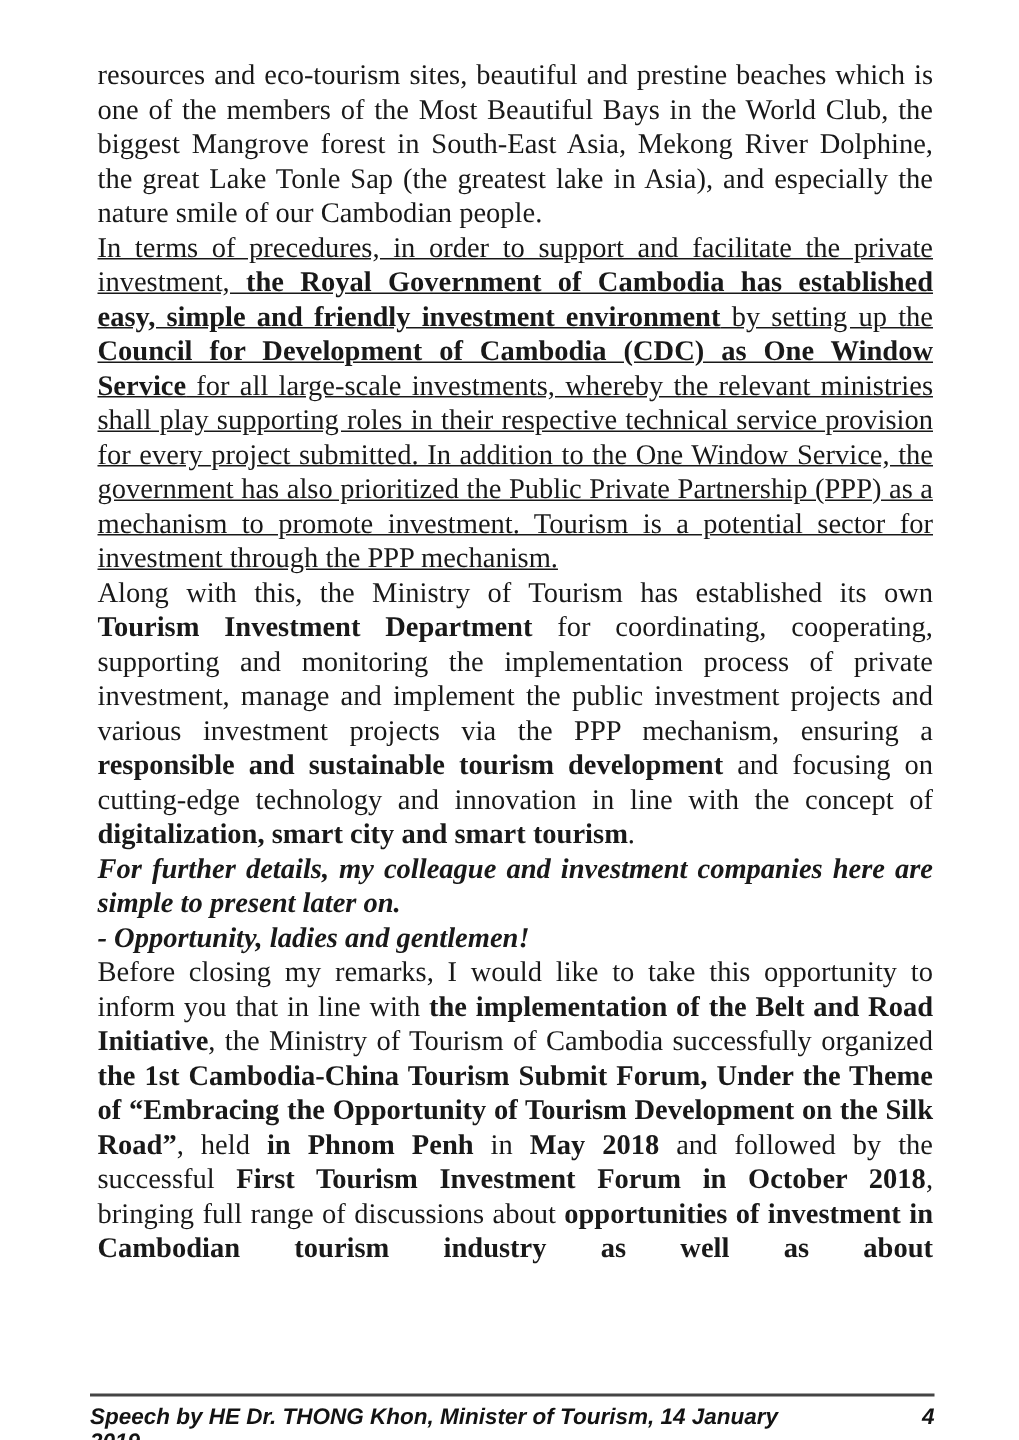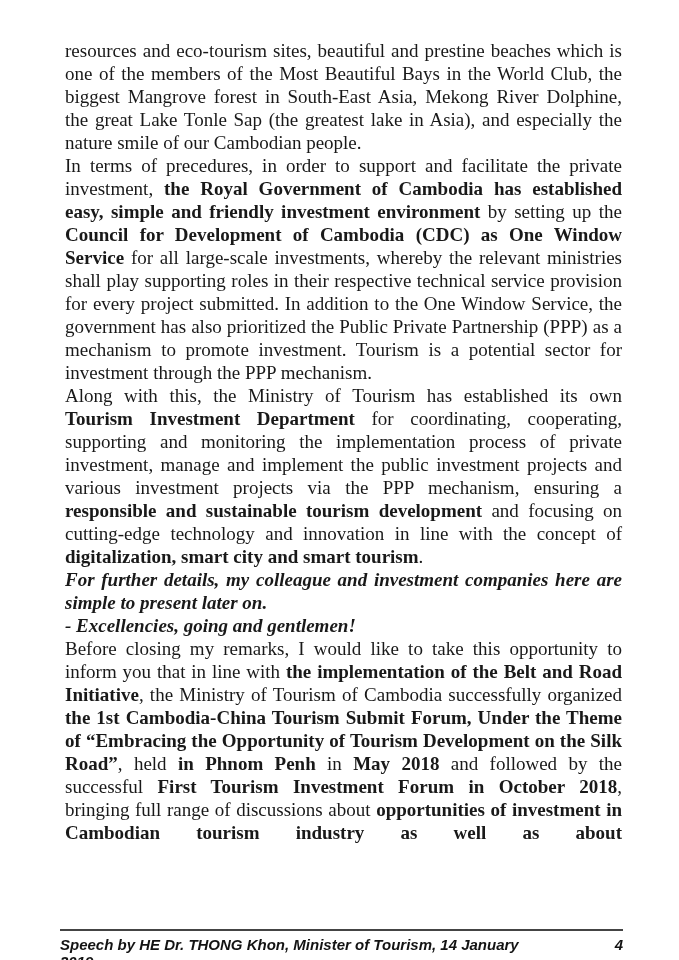--- a/index.html
+++ b/index.html
@@ -19,21 +19,21 @@
     left: 65px;
     top: 39px;
     width: 557px;
     color: #191919;
     font-size: 19px;
     line-height: 23px;
     text-align: justify;
   }
 
   p.para { margin: 0; }
-  .mt-p2 { margin-top: 10px; }
+  .mt-p2 { margin-top: 10px; text-decoration: underline; }
   .mt-p3 { margin-top: 20px; }
   .mt-p4 { margin-top: 16px; }
   .mt-p5 { margin-top: 10px; }
   .mt-p6 { margin-top: 8px; }
 
   .b  { font-weight: bold; }
   p.bi { font-weight: bold; font-style: italic; }
   p.justify-last { text-align-last: justify; }
 
   .footer {
@@ -66,21 +66,21 @@
   <div class="content">
 
     <p class="para"><span>resources and eco-tourism sites, beautiful and prestine beaches which is one of the members of the Most Beautiful Bays in the World Club, the biggest Mangrove forest in South-East Asia, Mekong River Dolphine, the great Lake Tonle Sap (the greatest lake in Asia), and especially the nature smile of our Cambodian people.</span></p>
 
     <p class="para mt-p2"><span>In terms of precedures, in order to support and facilitate the private investment, </span><span class="b">the Royal Government of Cambodia has established easy, simple and friendly investment environment</span><span> by setting up the </span><span class="b">Council for Development of Cambodia (CDC) as One Window Service</span><span> for all large-scale investments, whereby the relevant ministries shall play supporting roles in their respective technical service provision for every project submitted. In addition to the One Window Service, the government has also prioritized the Public Private Partnership (PPP) as a mechanism to promote investment. Tourism is a potential sector for investment through the PPP mechanism.</span></p>
 
     <p class="para mt-p3"><span>Along with this, the Ministry of Tourism has established its own </span><span class="b">Tourism Investment Department</span><span> for coordinating, cooperating, supporting and monitoring the implementation process of private investment, manage and implement the public investment projects and various investment projects via the PPP mechanism, ensuring a </span><span class="b">responsible and sustainable tourism development</span><span> and focusing on cutting-edge technology and innovation in line with the concept of </span><span class="b">digitalization, smart city and smart tourism</span><span>.</span></p>
 
     <p class="para bi mt-p4"><span>For further details, my colleague and investment companies here are simple to present later on.</span></p>
 
-    <p class="para bi mt-p5"><span>- Excellencies, going and gentlemen!</span></p>
+    <p class="para bi mt-p5"><span>- Opportunity, ladies and gentlemen!</span></p>
 
     <p class="para mt-p6 justify-last"><span>Before closing my remarks, I would like to take this opportunity to inform you that in line with </span><span class="b">the implementation of the Belt and Road Initiative</span><span>, the Ministry of Tourism of Cambodia successfully organized </span><span class="b">the 1st Cambodia-China Tourism Submit Forum, Under the Theme of “Embracing the Opportunity of Tourism Development on the Silk Road”</span><span>, held </span><span class="b">in Phnom Penh</span><span> in </span><span class="b">May 2018</span><span> and followed by the successful </span><span class="b">First Tourism Investment Forum in October 2018</span><span>, bringing full range of discussions about </span><span class="b">opportunities of investment in Cambodian tourism industry as well as about</span></p>
 
   </div>
 
   <div class="footer">
     <div class="footer-rule"></div>
     <div class="footer-row">
       <span class="footer-text">Speech by HE Dr. THONG Khon, Minister of Tourism, 14 January 2019</span>
       <span class="footer-page">4</span>

